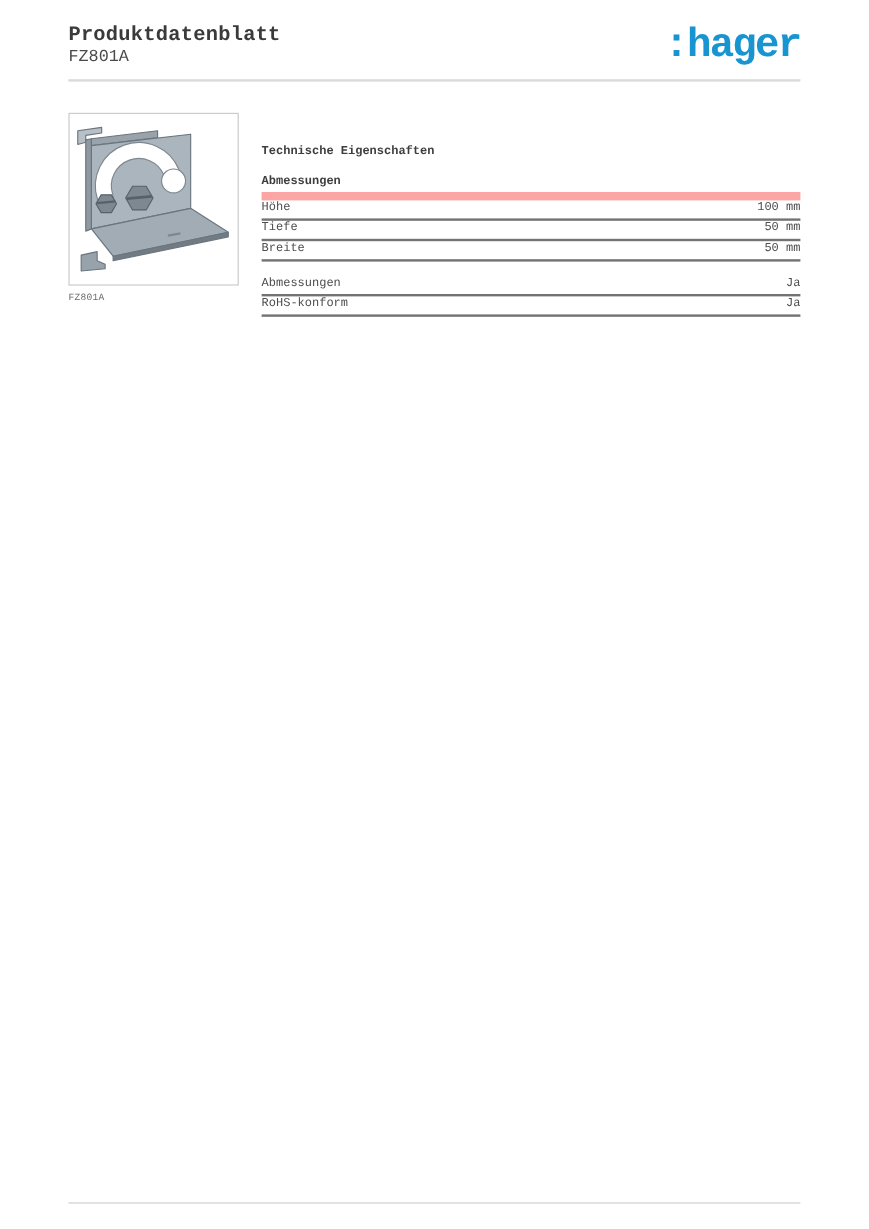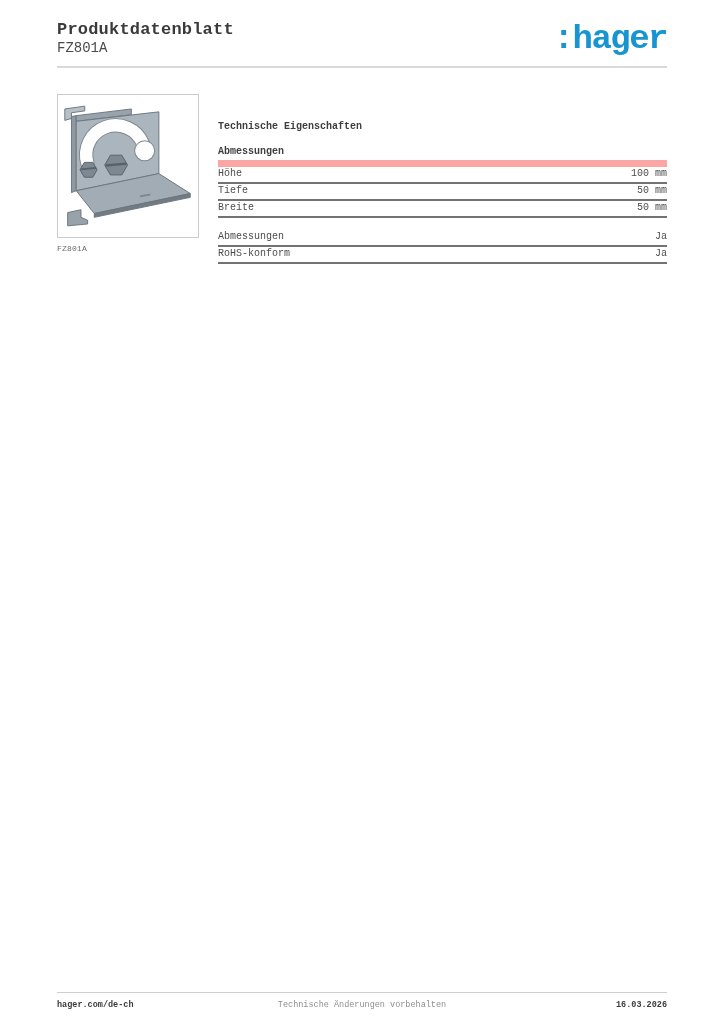--- a/index.html
+++ b/index.html
@@ -142,20 +142,15 @@
           <span class="spec-label">RoHS-konform</span>
           <span class="spec-value">Ja</span>
         </div>
       </div>
     </section>
 
   </main>
 
   <footer class="footer">
     <div class="footer-rule"></div>
-    <div class="footer-row">
-      <span class="footer-left">hager.com/de-ch</span>
-      <span class="footer-center">Technische Änderungen vorbehalten</span>
-      <span class="footer-right">16.03.2026</span>
-    </div>
   </footer>
 
 </div>
 
 </body></html>

